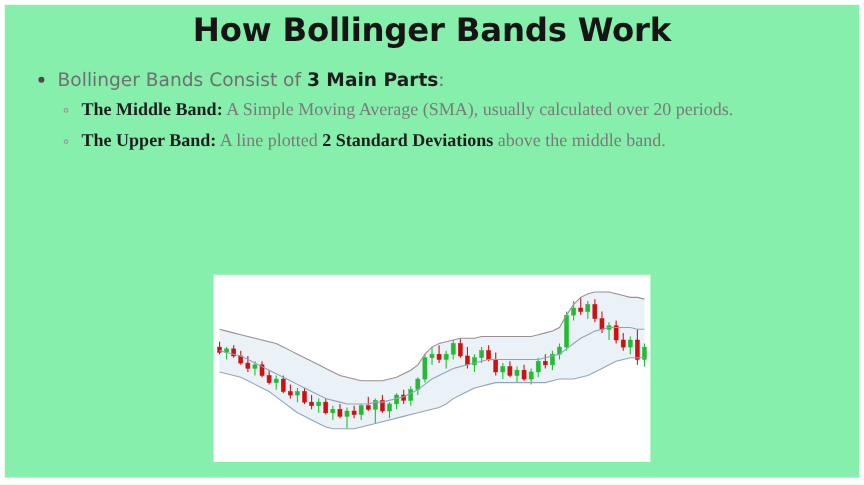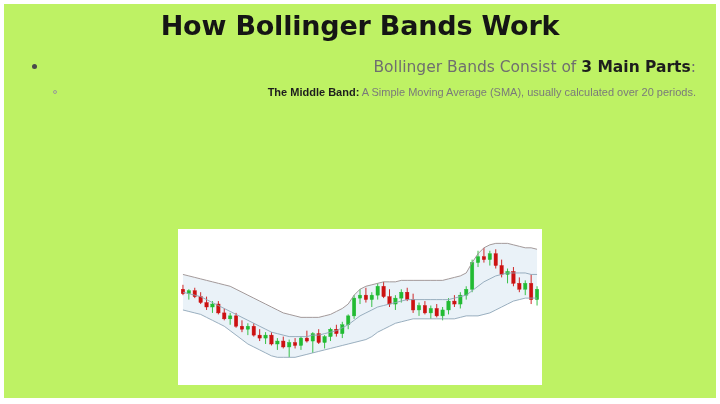--- a/index.html
+++ b/index.html
@@ -12,21 +12,21 @@
     overflow: hidden;
     background: #ffffff;
     font-family: "Liberation Sans", sans-serif;
   }
   .slide {
     position: absolute;
     left: 4px;
     top: 4px;
     width: 712px;
     height: 394px;
-    background: #bef264;
+    background: #86efac;
     overflow: hidden;
   }
   .title {
     position: absolute;
     left: 0;
     top: 6px;
     width: 712px;
     text-align: center;
     font-size: 27px;
     font-weight: bold;
@@ -46,44 +46,43 @@
     padding: 0;
   }
   ul.level1 > li.l1 {
     position: relative;
     padding-left: 22px;
     margin-bottom: 2px;
     font-size: 15.5px;
     line-height: 22px;
     color: #6f6f6f;
     font-family: "DejaVu Sans", sans-serif;
-    text-align: right;
   }
   ul.level1 > li.l1 > .dot {
     position: absolute;
     left: 6px;
     top: 8px;
     width: 5px;
     height: 5px;
     border-radius: 50%;
     background: #4a4a4a;
   }
   ul.level2 {
     list-style: none;
     margin: 6px 0 4px 0;
     padding: 0;
   }
   ul.level2 > li.l2 {
     position: relative;
     padding-left: 20px;
     margin-bottom: 10px;
-    font-size: 11px;
+    font-size: 15px;
     line-height: 16px;
     color: #7a7a7a;
-    font-family: Liberation Sans, sans-serif;
+    font-family: Liberation Serif, serif;
   }
   ul.level2 > li.l2 > .circle {
     position: absolute;
     left: 5px;
     top: 6px;
     width: 4px;
     height: 4px;
     border-radius: 50%;
     border: 1px solid #9a9a9a;
     background: transparent;
@@ -127,20 +126,24 @@
         <span class="dot"></span>
         <span>Bollinger Bands Consist of </span><span class="strong">3 Main Parts</span><span>:</span>
 
         <ul class="level2 sub-indent">
 
           <li class="l2">
             <span class="circle"></span>
             <span class="lead">The Middle Band:</span><span> A Simple Moving Average (SMA), usually calculated over 20 periods.</span><span class="strong"></span><span></span>
           </li>
 
+          <li class="l2">
+            <span class="circle"></span>
+            <span class="lead">The Upper Band:</span><span> A line plotted </span><span class="strong">2 Standard Deviations</span><span> above the middle band.</span>
+          </li>
 
 
         </ul>
       </li>
 
 
     </ul>
   </div>
 
   <div class="chart-card">

